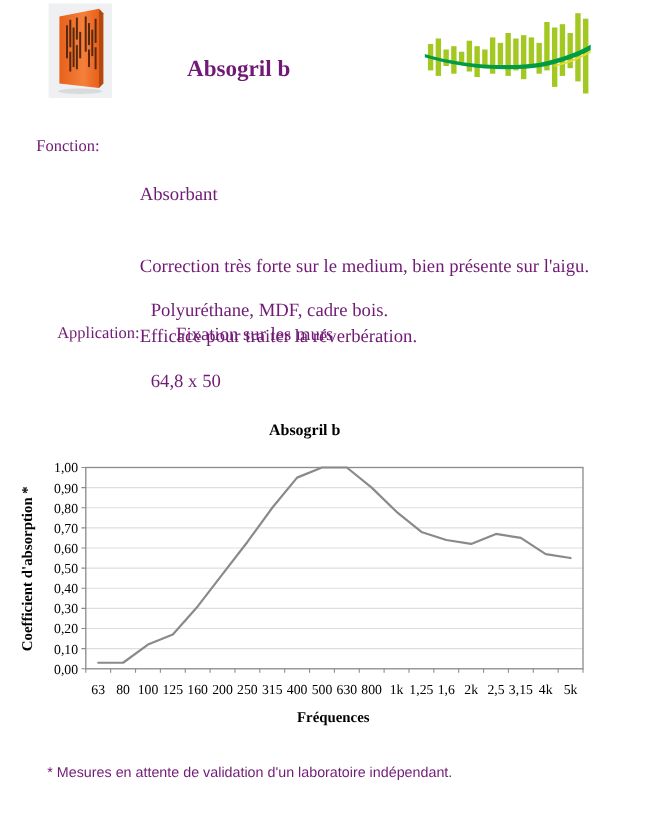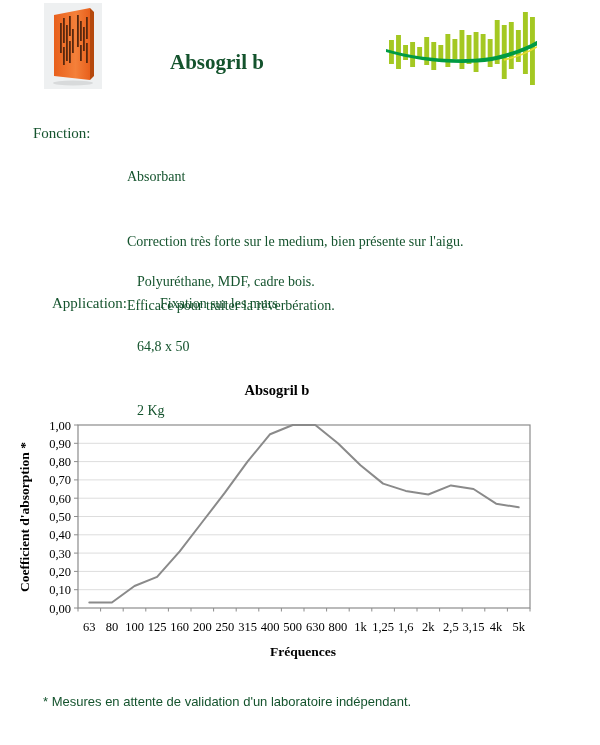--- a/index.html
+++ b/index.html
@@ -1,32 +1,32 @@
 <!DOCTYPE html>
 <html><head>
 <meta charset="utf-8">
 <style>
   html,body{margin:0;padding:0;background:#ffffff;}
   .page{
     position:relative;
     width:537px;height:745px;
     background:#ffffff;
     font-family:"Liberation Serif",serif;
-    color:#14532d;
+    color:#701a75;
     overflow:hidden;
     text-decoration:underline;
   }
   .abs{position:absolute;}
   .page-title{
     position:absolute;left:170px;top:50px;
     font-size:21px;font-weight:bold;margin:0;
     font-family:"Liberation Serif",serif;
   }
   .spec-label{position:absolute;font-size:15px;line-height:21.5px;white-space:pre;}
-  .spec-value{position:absolute;font-size:14px;line-height:21.5px;white-space:pre;}
+  .spec-value{position:absolute;font-size:17px;line-height:21.5px;white-space:pre;}
   .footer-note{
     position:absolute;left:43px;top:694px;
     font-family:"Liberation Sans",sans-serif;
     font-size:13px;
   }
   svg text{fill:#000;}
 </style>
 </head>
 <body>
 
@@ -90,21 +90,20 @@
   <span class="spec-label" style="left:33px;top:123px;">Fonction:</span>
   <div class="spec-value" style="left:127px;top:123px;">
     <div>Absorbant</div>
     <div>Correction très forte sur le medium, bien présente sur l'aigu.</div>
     <div>Efficace pour traiter la réverbération.</div>
   </div>
 
   <div class="spec-value" style="left:137px;top:228px;">
     <div>Polyuréthane, MDF, cadre bois.</div>
     <div>64,8 x 50</div>
-    <div>2 Kg</div>
   </div>
 
   <span class="spec-label" style="left:52px;top:293px;text-align:right;">Application:</span>
   <span class="spec-value" style="left:160px;top:293px;">Fixation sur les murs</span>
 
   <svg class="abs" id="chart-svg" style="left:15px;top:375px;" width="540" height="300" viewBox="0 0 540 300">
       <line x1="63" x2="515" y1="214.7" y2="214.7" stroke="#dddddd" stroke-width="1"></line>
       <line x1="63" x2="515" y1="196.4" y2="196.4" stroke="#dddddd" stroke-width="1"></line>
       <line x1="63" x2="515" y1="178.1" y2="178.1" stroke="#dddddd" stroke-width="1"></line>
       <line x1="63" x2="515" y1="159.8" y2="159.8" stroke="#dddddd" stroke-width="1"></line>

